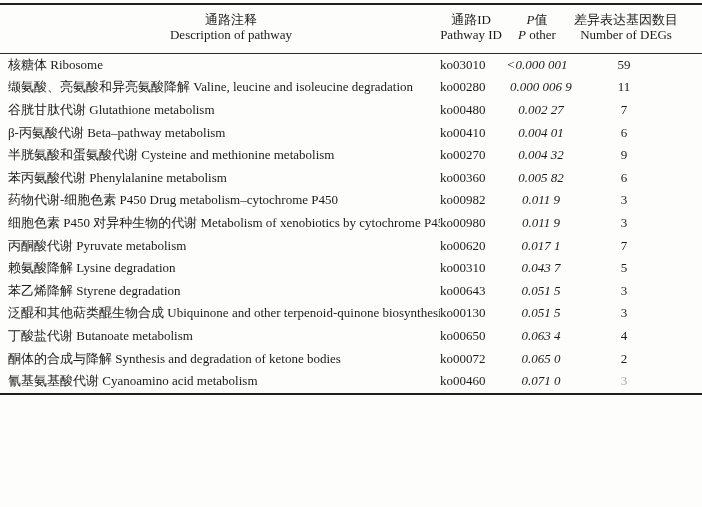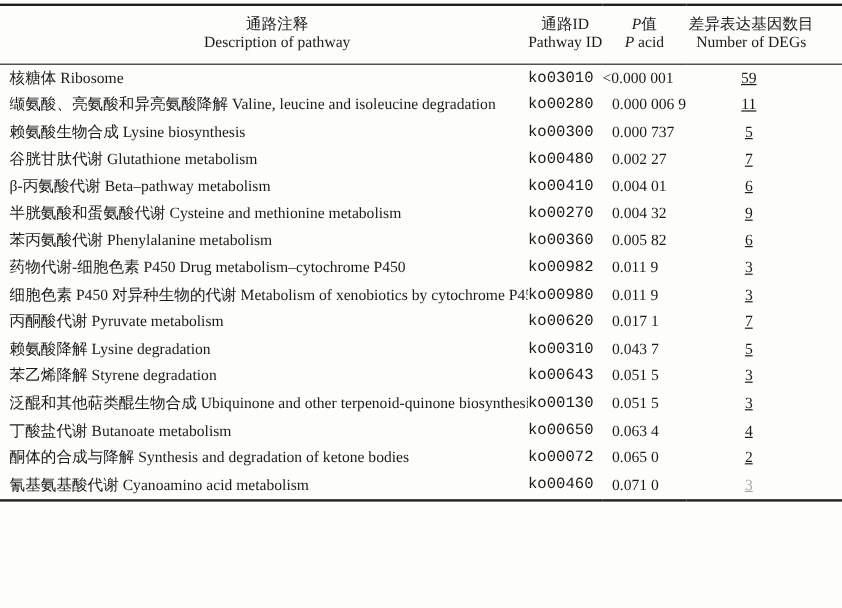--- a/index.html
+++ b/index.html
@@ -46,24 +46,24 @@
   thead th.h-degs { padding-right: 22px; margin-top: 12px; }
 
   tbody td {
     height: 22.6px;
     padding: 0;
     vertical-align: middle;
     white-space: nowrap;
     overflow: hidden;
   }
   tbody td.desc { text-align: left; padding-left: 8px; margin-top: 48px; }
-  tbody td.id   { text-align: left; font-family: Liberation Mono, monospace; }
-  tbody td.p    { text-align: left; padding-left: 8px; }
+  tbody td.id   { text-align: left; }
+  tbody td.p    { text-align: center; padding-left: 8px; font-style: italic; }
   tbody td.p.lt { text-indent: -8px; }
-  tbody td.degs { text-align: center; padding-right: 26px; text-decoration: underline; }
+  tbody td.degs { text-align: center; padding-right: 26px; }
   tbody tr:last-child td.degs { color: #a8a8a8; }
   tbody tr:last-child td { border-bottom: 2.5px solid #1f1f1f; }
 
   .it { font-style: italic; }
 </style>
 </head>
 <body>
 
 <div class="page">
   <table class="pathway">
@@ -78,46 +78,40 @@
         <th class="h-desc">
           <span class="zh">通路注释</span>
           <span class="en">Description of pathway</span>
         </th>
         <th class="h-id">
           <span class="zh">通路ID</span>
           <span class="en">Pathway ID</span>
         </th>
         <th class="h-p">
           <span class="zh"><span class="it">P</span><span>值</span></span>
-          <span class="en"><span class="it">P</span><span> acid</span></span>
+          <span class="en"><span class="it">P</span><span> other</span></span>
         </th>
         <th class="h-degs">
           <span class="zh">差异表达基因数目</span>
           <span class="en">Number of DEGs</span>
         </th>
       </tr>
     </thead>
     <tbody>
         <tr>
     <td class="desc">核糖体 Ribosome</td>
     <td class="id">ko03010</td>
     <td class="p lt">&lt;0.000 001</td>
     <td class="degs">59</td>
   </tr>
         <tr>
     <td class="desc">缬氨酸、亮氨酸和异亮氨酸降解 Valine, leucine and isoleucine degradation</td>
     <td class="id">ko00280</td>
     <td class="p">0.000 006 97</td>
     <td class="degs">11</td>
-  </tr>
-        <tr>
-    <td class="desc">赖氨酸生物合成 Lysine biosynthesis</td>
-    <td class="id">ko00300</td>
-    <td class="p">0.000 737</td>
-    <td class="degs">5</td>
   </tr>
         <tr>
     <td class="desc">谷胱甘肽代谢 Glutathione metabolism</td>
     <td class="id">ko00480</td>
     <td class="p">0.002 27</td>
     <td class="degs">7</td>
   </tr>
         <tr>
     <td class="desc">β-丙氨酸代谢 Beta–pathway metabolism</td>
     <td class="id">ko00410</td>

